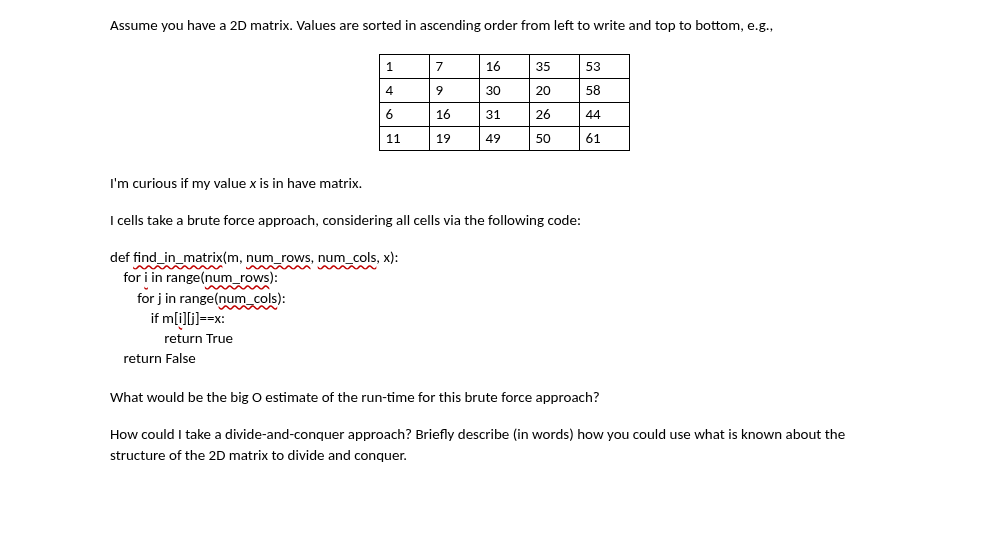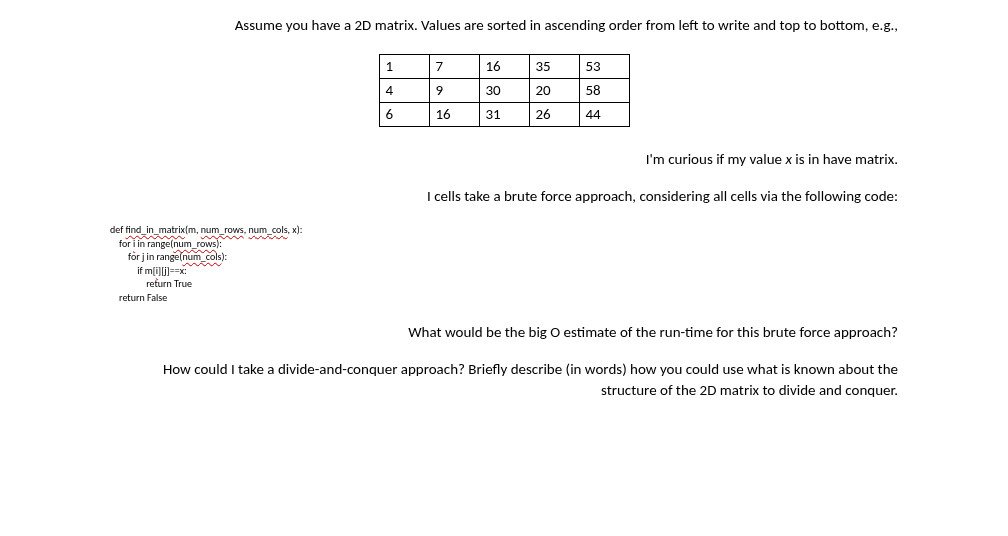--- a/index.html
+++ b/index.html
@@ -11,21 +11,20 @@
       font-family: Calibri, Arial, sans-serif;
       font-size: 15px;
       line-height: 1.4;
       color: #000;
       background: #fff;
       padding: 15px 110px 20px 110px;
       width: 1008px;
     }
     .para {
       margin-bottom: 16px;
-      text-align: right;
     }
     .table-wrap {
       display: flex;
       justify-content: center;
       margin: 18px 0 22px 0;
     }
     table.matrix {
       border-collapse: collapse;
     }
     table.matrix td {
@@ -34,21 +33,21 @@
       width: 50px;
       height: 20px;
       text-align: left;
       font-size: 15px;
     }
     .italic {
       font-style: italic;
     }
     .code-block {
       font-family: Calibri, Arial, sans-serif;
-      font-size: 10px;
+      font-size: 15px;
       margin-bottom: 18px;
       white-space: pre;
       line-height: 1.35;
     }
     .sq {
       text-decoration: underline;
       text-decoration-style: wavy;
       text-decoration-color: #c00000;
       text-underline-offset: 2px;
     }
@@ -75,20 +74,27 @@
       <td>20</td>
       <td>58</td>
     </tr>
     <tr>
       <td>6</td>
       <td>16</td>
       <td>31</td>
       <td>26</td>
       <td>44</td>
     </tr>
+    <tr>
+      <td>11</td>
+      <td>19</td>
+      <td>49</td>
+      <td>50</td>
+      <td>61</td>
+    </tr>
   </tbody>
     </table>
 </div>
 
 <div class="para">
   <span>I'm curious if my value </span><span class="italic">x</span><span> is in have matrix.</span>
 </div>
 
 <div class="para">I cells take a brute force approach, considering all cells via the following code:</div>
 

